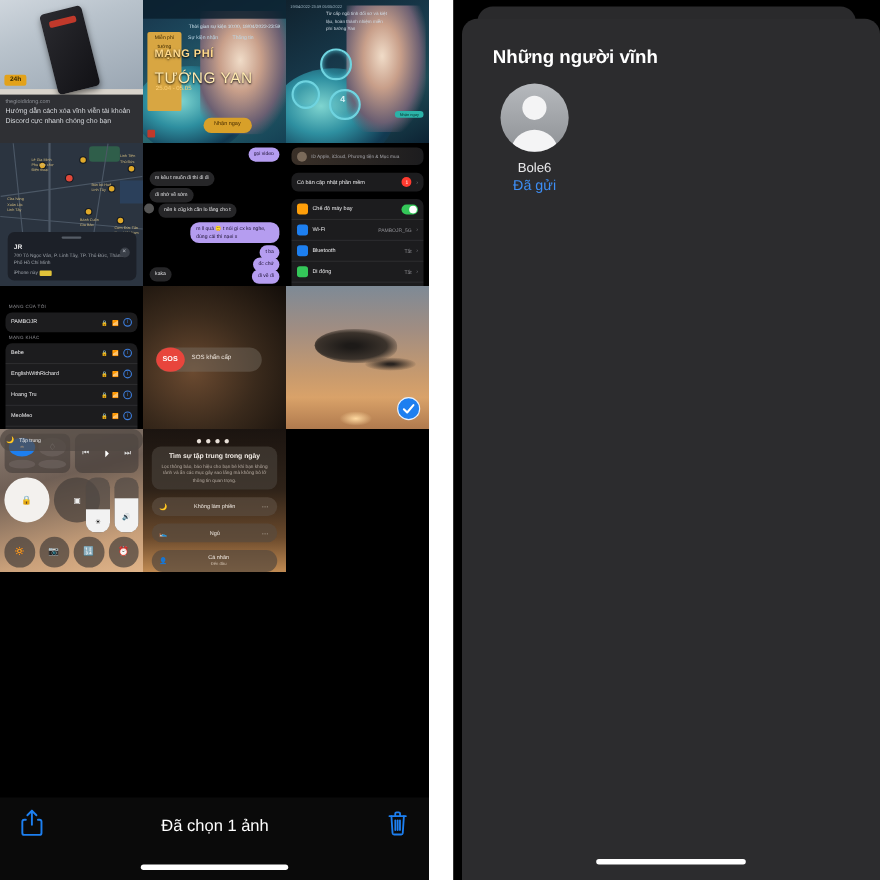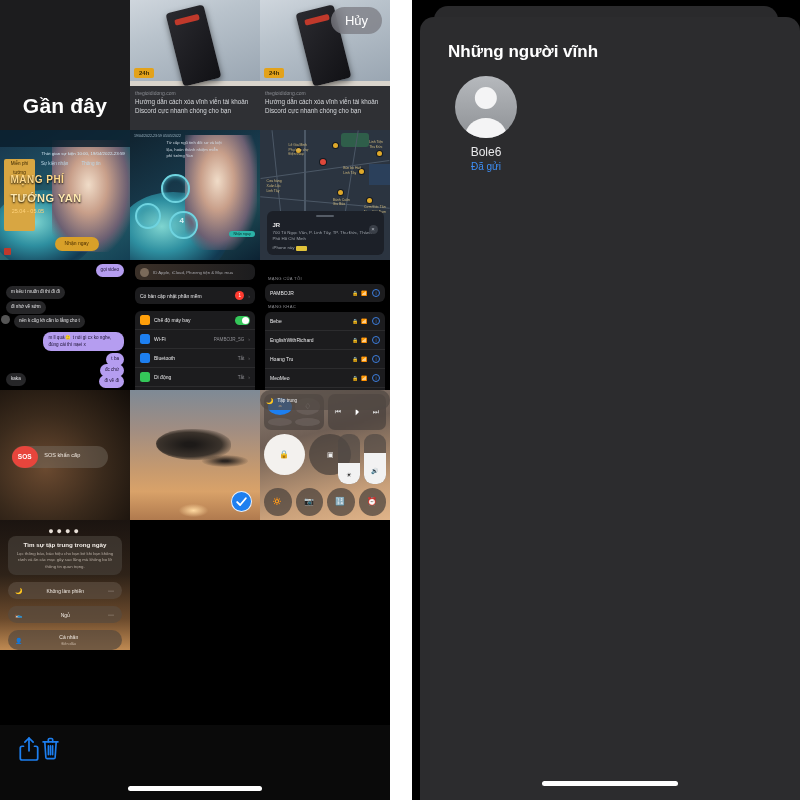--- a/index.html
+++ b/index.html
@@ -84,22 +84,22 @@
     font-size:4.6px; color:#bcd7e6; text-align:center; line-height:2; }
   .game .tab.on { background:#d8a642; color:#3a2700; }
   .game .hero { position:absolute; right:-2%; top:8%; width:62%; height:86%;
     background: radial-gradient(ellipse at 45% 40%, #f0dcc8 0%, #c89f8a 30%, #6b5f72 62%, rgba(40,40,60,0) 78%);
     filter: blur(.2px); }
   .game .swirl { position:absolute; left:-6%; bottom:-8%; width:80%; height:62%;
     border-radius:50%;
     background: radial-gradient(ellipse at 40% 40%, #7fd5d0 0%, #2e8fa0 35%, #123a52 70%, rgba(8,22,34,0) 85%); }
   .game .t1 { position:absolute; left:8%; top:34%; color:#ffd98a; font-size:10px;
     font-weight:800; letter-spacing:.5px; text-shadow:0 1px 2px #000; }
-  .game .t2 { position:absolute; left:8%; top:48%; color:#ffe9b0; font-size:11px;
-    font-weight:700; letter-spacing:.5px; text-shadow:0 1px 2px #000; }
+  .game .t2 { position:absolute; left:8%; top:48%; color:#ffe9b0; font-size:14px;
+    font-weight:400; letter-spacing:.5px; text-shadow:0 1px 2px #000; }
   .game .t3 { position:absolute; left:9%; top:60%; color:#ffd27a; font-size:5.5px; }
   .game .cta { position:absolute; left:42%; bottom:7%; width:34%; height:11%;
     background:#d8a029; border-radius:9px; font-size:5px; color:#4a2d00;
     text-align:center; line-height:2.6; }
   .game .topline { position:absolute; right:4%; top:16%; color:#cfe6f2; font-size:4.4px; }
   .game .ring { position:absolute; border:2px solid #6fd4e0; border-radius:50%;
     box-shadow:0 0 5px #4bb6c8 inset; }
   .game .note { position:absolute; left:4%; top:4%; color:#cfd9e2; font-size:4.2px; line-height:1.5;}
 
   
@@ -262,61 +262,46 @@
   .recip { width:76px; text-align:center; }
   .avatar {
     width:62px; height:62px; border-radius:50%; margin:0 auto;
     background: linear-gradient(#b6b9bd, #8e9195); position:relative; overflow:hidden;
   }
   .avatar .head { position:absolute; left:50%; top:17%; transform:translateX(-50%);
     width:36%; height:36%; border-radius:50%; background:#f4f4f5; }
   .avatar .body { position:absolute; left:50%; bottom:-12%; transform:translateX(-50%);
     width:68%; height:44%; border-radius:50% 50% 0 0 / 70% 70% 0 0; background:#f4f4f5; }
   .recip-name { color:#e9e9eb; font-size:12px; margin-top:7px; }
-  .recip-status { color:#3d8ef5; font-size:10px; margin-top:2px; }
+  .recip-status { color:#3d8ef5; font-size:13px; margin-top:2px; }
   .home-ind2 { position:absolute; left:50%; transform:translateX(-50%);
     bottom:14px; width:136px; height:5px; border-radius:3px; background:#fff; }
 </style>
 </head>
 <body>
 
 <div class="stage">
 
   <div class="left-phone">
 
     <div class="photo-grid">
 
-      <div class="cell hdr-dark">
-        <div class="recent-title">Gần đây</div>
-      </div>
 
       <div class="cell">
         <div class="news">
           <div class="news-top"></div>
           <div class="news-phone"></div>
           <div class="news-badge">24h</div>
           <div class="news-strip">
             <div class="news-src">thegioididong.com</div>
             <div class="news-head">Hướng dẫn cách xóa vĩnh viễn tài khoản Discord cực nhanh chóng cho bạn</div>
           </div>
         </div>
       </div>
 
-      <div class="cell">
-        <div class="news">
-          <div class="news-top"></div>
-          <div class="news-phone"></div>
-          <div class="news-badge">24h</div>
-          <div class="news-strip">
-            <div class="news-src">thegioididong.com</div>
-            <div class="news-head">Hướng dẫn cách xóa vĩnh viễn tài khoản Discord cực nhanh chóng cho bạn</div>
-          </div>
-        </div>
-        <div class="cancel-pill">Hủy</div>
-      </div>
 
 
 
 
       <div class="cell">
         <div class="game">
           <div class="swirl"></div>
           <div class="hero"></div>
           <div class="tabs"></div>
           <div class="tab on" style="left:3%;width:24%">Miễn phí tướng</div>
@@ -589,20 +574,21 @@
     </div>
 
     <div class="toolbar">
       <div>
         <svg width="22" height="26" viewBox="0 0 24 28" fill="none" stroke="#1d7ff0" stroke-width="1.9" stroke-linecap="round" stroke-linejoin="round">
           <path d="M12 2 L12 16"></path>
             <polyline points="7.5,6.5 12,2 16.5,6.5"></polyline>
           <path d="M6 11 H4.5 A2 2 0 0 0 2.5 13 V24 A2 2 0 0 0 4.5 26 H19.5 A2 2 0 0 0 21.5 24 V13 A2 2 0 0 0 19.5 11 H18"></path>
         </svg>
       </div>
+      <div class="mid">Đã chọn 1 ảnh</div>
       <div>
         <svg width="21" height="25" viewBox="0 0 24 28" fill="none" stroke="#1d7ff0" stroke-width="1.9" stroke-linecap="round" stroke-linejoin="round">
           <path d="M3.5 6.5 H20.5"></path>
             <path d="M9.5 6.5 V4 A1.4 1.4 0 0 1 11 2.6 H13 A1.4 1.4 0 0 1 14.5 4 V6.5"></path>
           <path d="M5.5 6.5 L6.7 24.2 A1.6 1.6 0 0 0 8.3 25.6 H15.7 A1.6 1.6 0 0 0 17.3 24.2 L18.5 6.5"></path>
           <path d="M9.6 11 V21"></path>
             <path d="M12 11 V21"></path>
             <path d="M14.4 11 V21"></path>
         </svg>
       </div>

